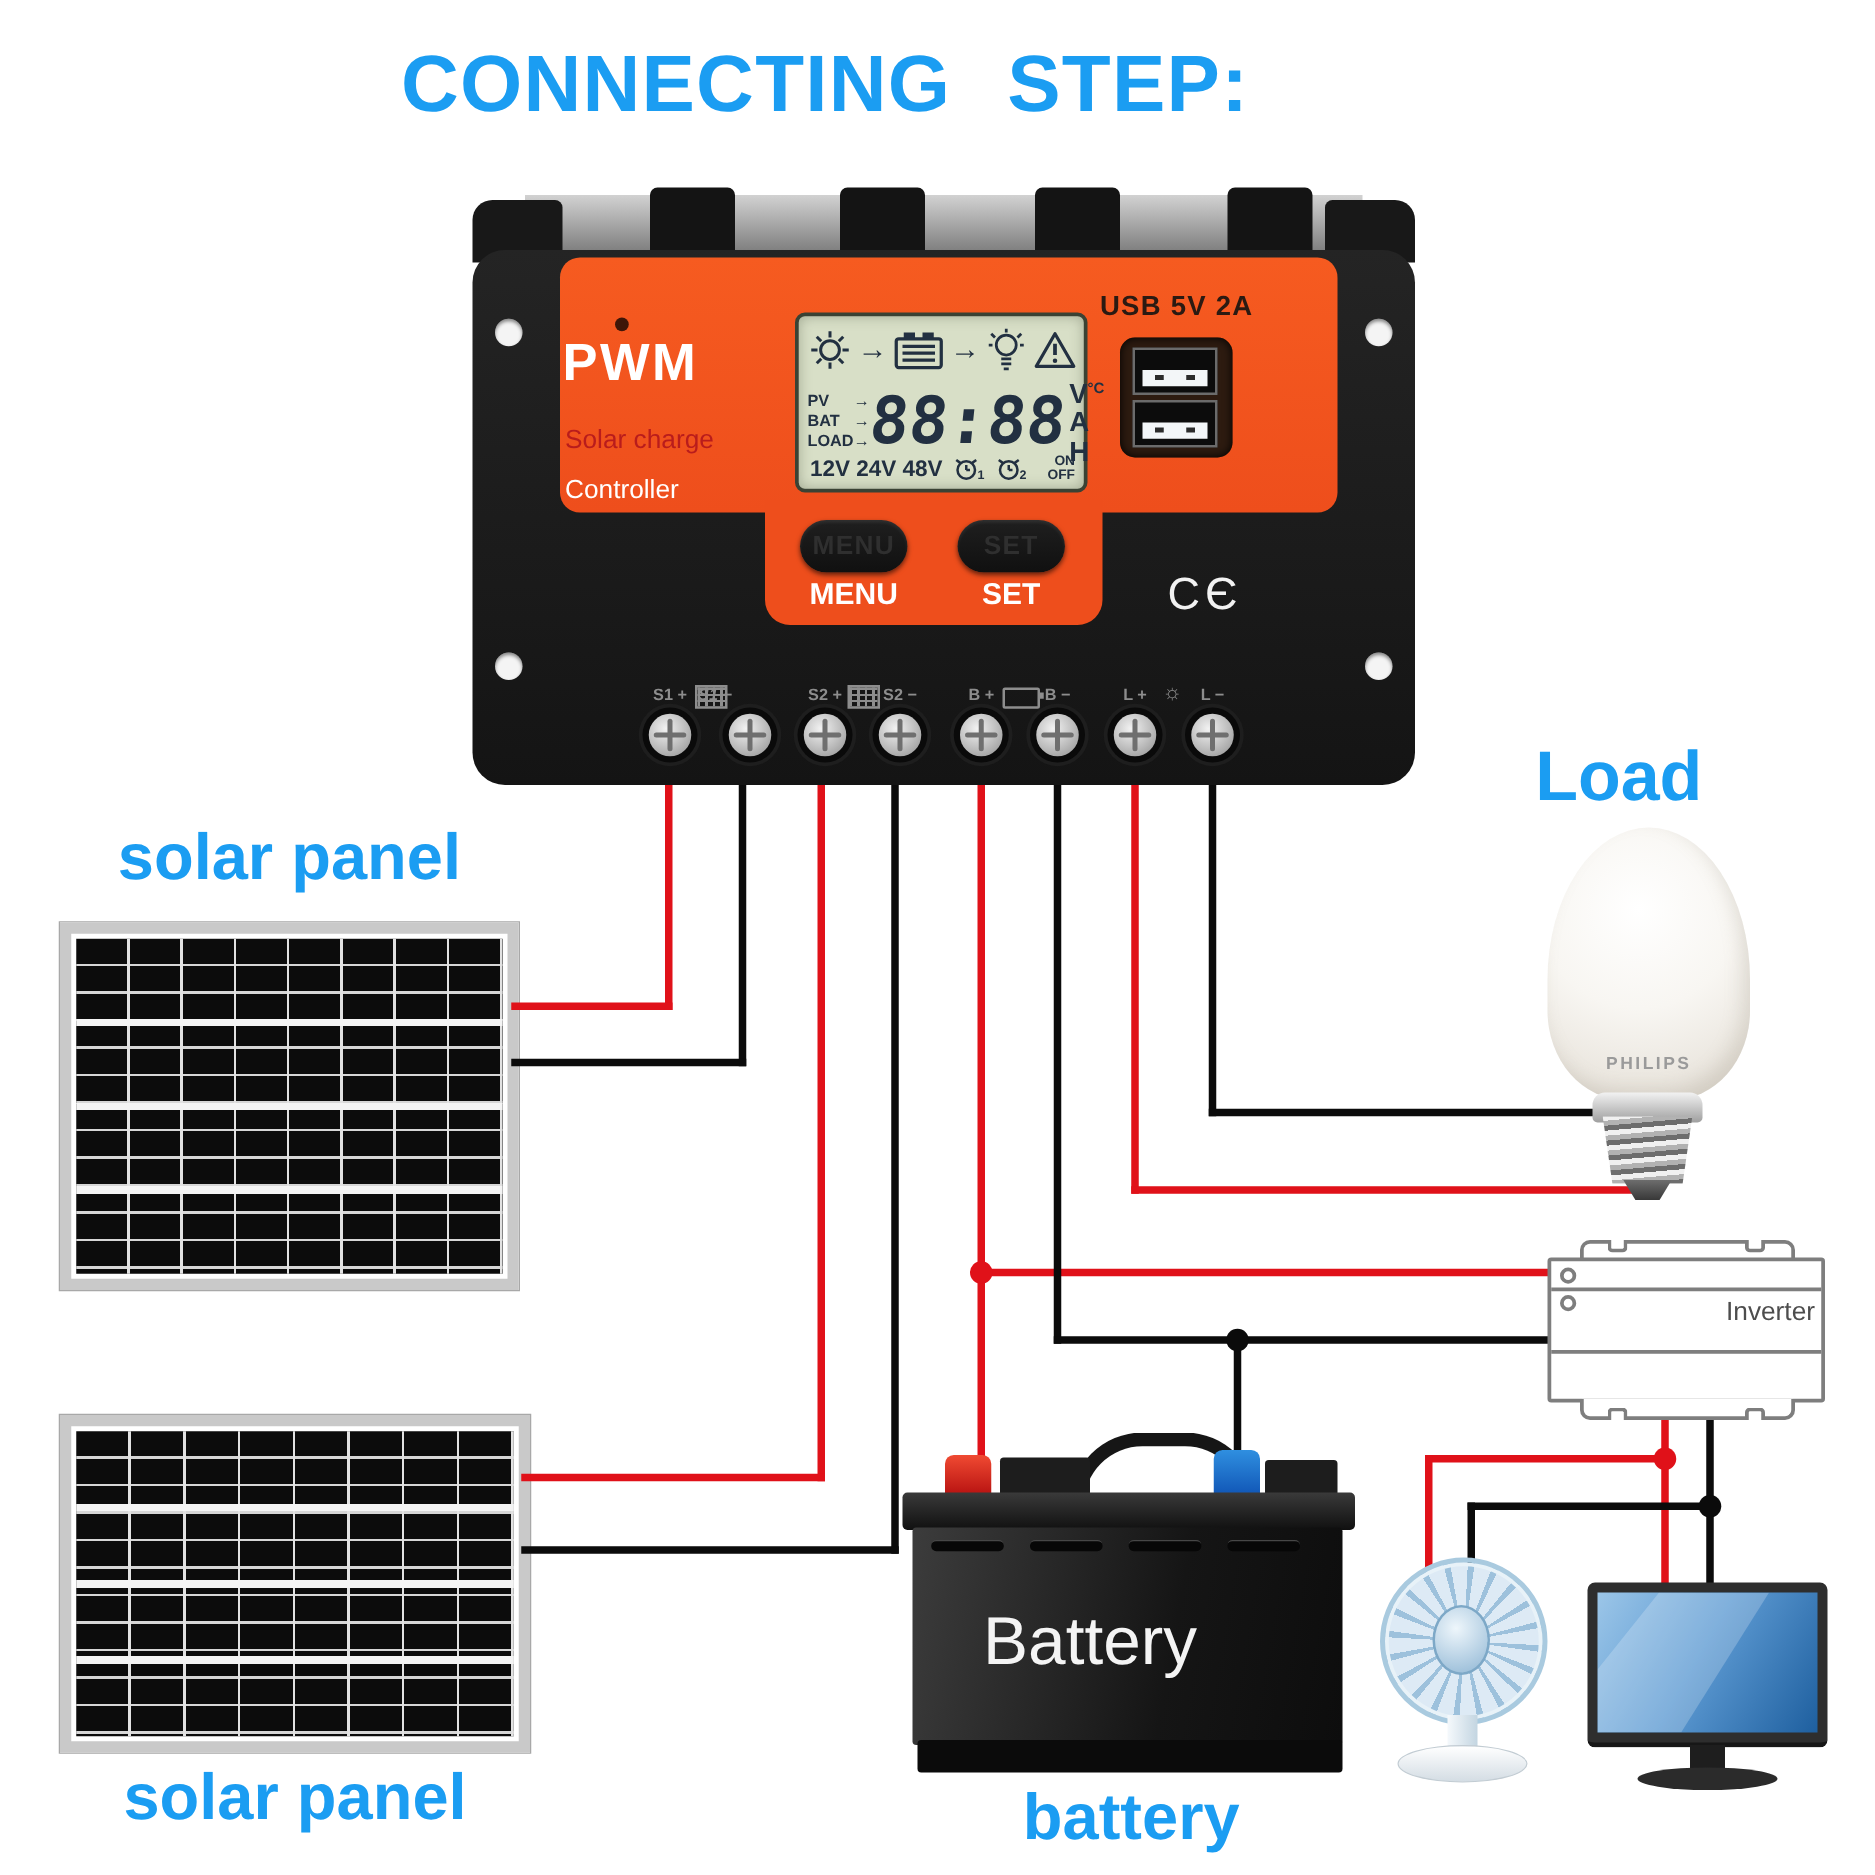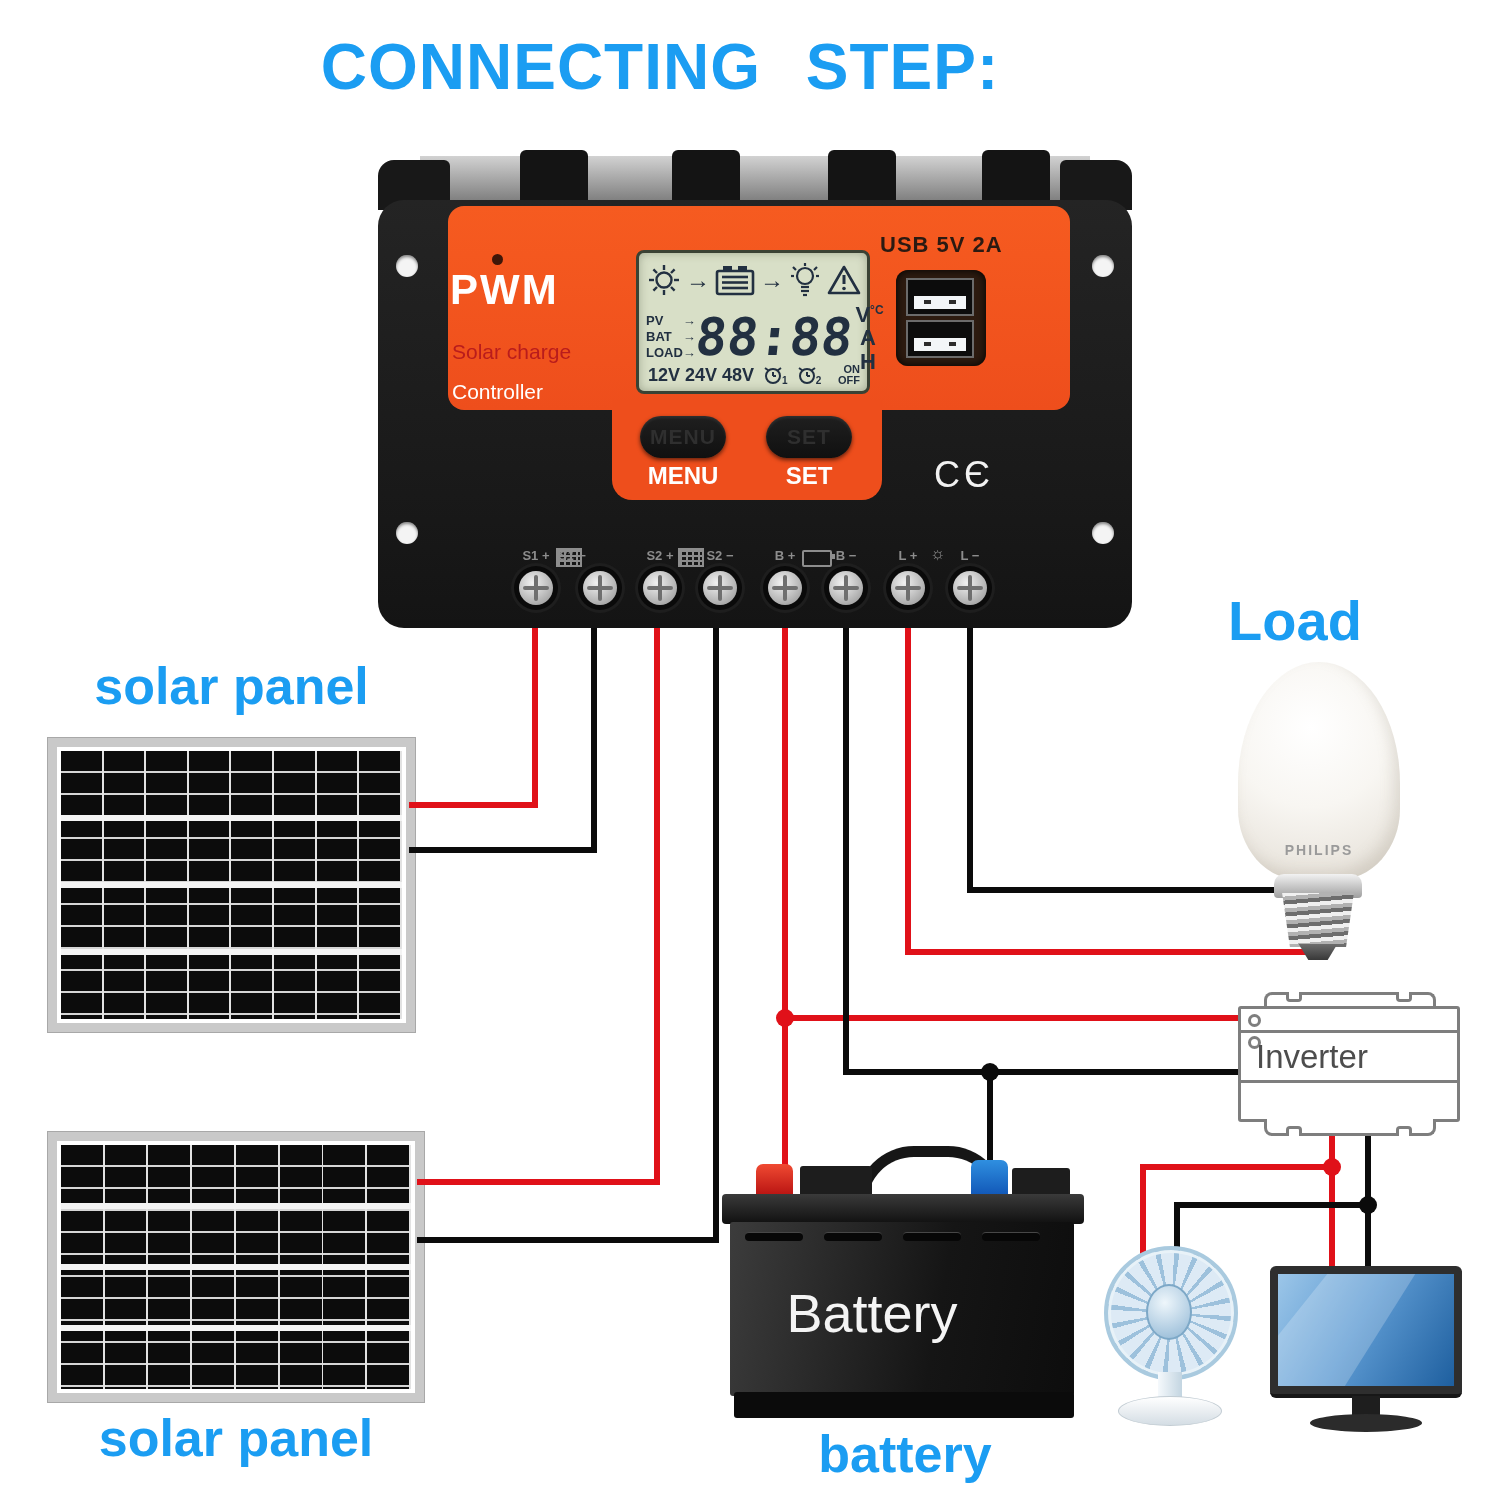--- a/index.html
+++ b/index.html
@@ -65,21 +65,21 @@
   .lcd{left:636px;top:250px;width:228px;height:138px;background:#d8dfc7;border-radius:8px;
        border:3px solid #3a4234;box-shadow:inset 0 0 10px rgba(60,70,50,.35);color:#223041;}
   .lcd svg{display:block;}
   .lcd-icons{position:absolute;left:7px;top:8px;display:flex;align-items:center;gap:4px;}
   .lcd-arrow{font-size:24px;font-weight:bold;line-height:24px;color:#223041;}
   .lcd-row2{position:absolute;left:7px;top:46px;right:5px;display:flex;align-items:center;}
   .lcd-src{display:flex;flex-direction:column;gap:1px;width:58px;}
   .lcd-src div{display:flex;justify-content:space-between;font-size:13px;font-weight:bold;line-height:15px;}
   .lcd-digits{font-family:"DejaVu Sans Mono",monospace;font-weight:bold;font-size:52px;line-height:50px;
               transform:skewX(-6deg);letter-spacing:0px;}
-  .lcd-units{display:flex;flex-direction:column;margin-left:3px;text-align:center;}
+  .lcd-units{display:flex;flex-direction:column;margin-left:3px;}
   .lcd-units .u1{font-size:22px;font-weight:bold;line-height:22px;}
   .lcd-units .u1 sup{font-size:12px;}
   .lcd-units .u2{font-size:22px;font-weight:bold;line-height:24px;letter-spacing:3px;}
   .lcd-row3{position:absolute;left:9px;bottom:5px;right:7px;display:flex;align-items:center;gap:8px;}
   .lcd-volts{font-size:18px;font-weight:bold;letter-spacing:0px;white-space:nowrap;}
   .timer{display:flex;align-items:flex-end;}
   .timer .sub{font-size:10px;font-weight:bold;margin-left:-2px;}
   .lcd-onoff{margin-left:auto;text-align:right;font-size:11px;font-weight:bold;line-height:11px;}
 
   
@@ -121,21 +121,21 @@
   .bulb-tip{left:1296px;top:944px;width:44px;height:16px;background:linear-gradient(180deg,#6d6d6d,#383838);
       clip-path:polygon(6% 0,94% 0,72% 100%,28% 100%);}
 
   
   .inv-box{left:1238px;top:1006px;width:222px;height:116px;background:#ffffff;border:3px solid #7e7e7e;border-radius:3px;box-sizing:border-box;}
   .inv-tab-top{left:1264px;top:992px;width:172px;height:17px;background:#ffffff;border:3px solid #7e7e7e;border-bottom:none;border-radius:8px 8px 0 0;box-sizing:border-box;}
   .inv-tab-bot{left:1264px;top:1119px;width:172px;height:17px;background:#ffffff;border:3px solid #7e7e7e;border-top:none;border-radius:0 0 8px 8px;box-sizing:border-box;}
   .inv-notch{width:16px;height:10px;background:#ffffff;border:3px solid #7e7e7e;box-sizing:border-box;}
   .inv-line{left:1241px;width:216px;height:3px;background:#7e7e7e;}
   .inv-circle{left:1248px;width:13px;height:13px;border:3px solid #7e7e7e;border-radius:50%;background:#fff;box-sizing:border-box;}
-  .inv-text{left:1256px;top:1038px;width:196px;text-align:left;font-size:33px;color:#4d4d4d;}
+  .inv-text{left:1256px;top:1038px;width:196px;text-align:right;font-size:21px;color:#4d4d4d;}
 
   
   .fan-cage{left:1104px;top:1246px;width:134px;height:134px;border-radius:50%;
       background:repeating-conic-gradient(from 8deg,#ddeaf5 0deg 13deg,#9dc1dc 13deg 18deg);
       border:4px solid #a9cadf;box-shadow:inset 0 0 0 3px #e8f2f8;box-sizing:border-box;}
   .fan-hub{left:1146px;top:1284px;width:46px;height:56px;border-radius:50%;
       background:radial-gradient(circle at 40% 32%,#eef6fb,#8fb6d4);border:2px solid #7da8c7;box-sizing:border-box;}
   .fan-stand{left:1158px;top:1372px;width:24px;height:34px;background:linear-gradient(90deg,#f5f9fc,#c3d5e1);}
   .fan-base{left:1118px;top:1396px;width:102px;height:28px;border-radius:50%;background:linear-gradient(180deg,#ffffff,#d4dde4);border:1px solid #c2ccd3;}
 

